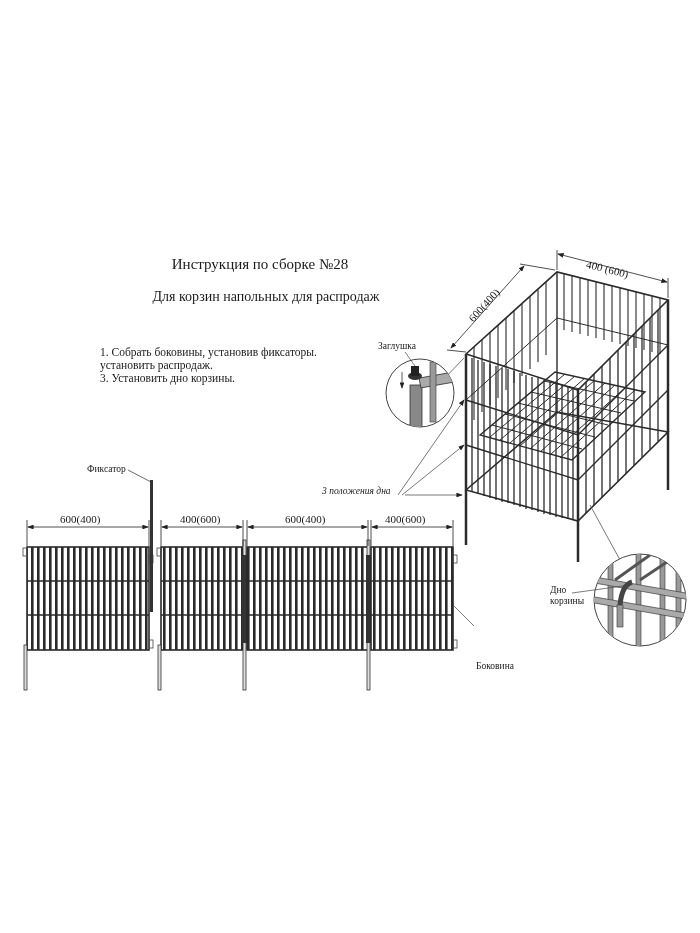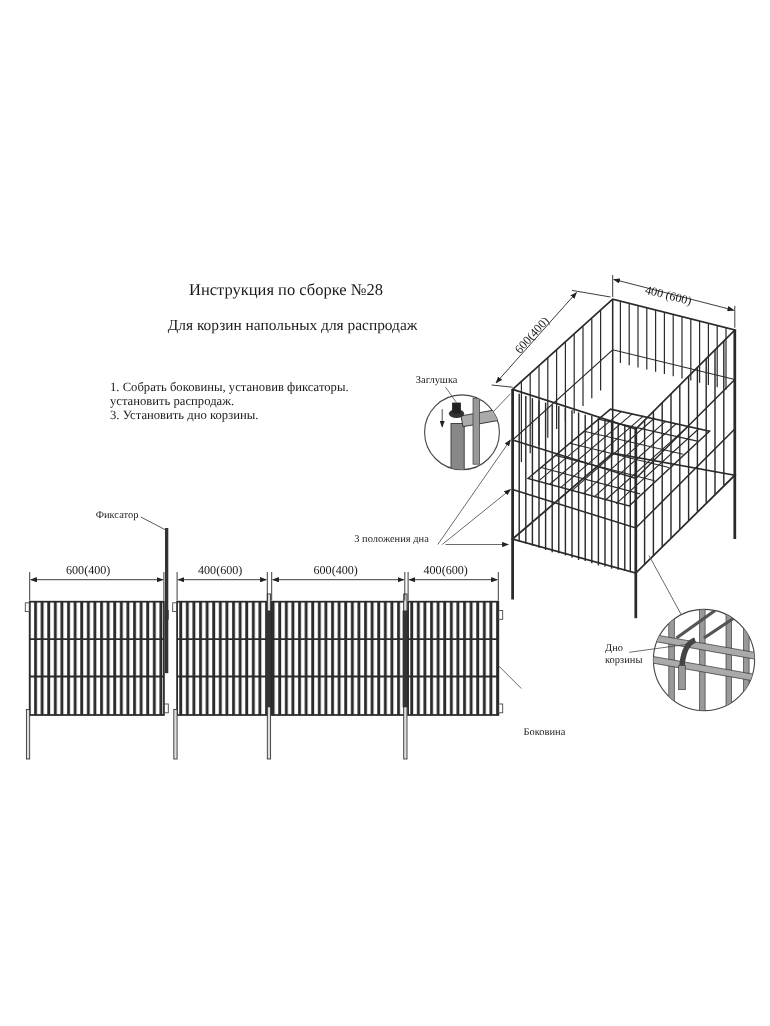--- a/index.html
+++ b/index.html
@@ -245,21 +245,21 @@
 
 <div class="abs steps">
   <div>1. Собрать боковины,  установив фиксаторы.</div>
   <div>установить распродаж.</div>
   <div>3. Установить дно корзины.</div>
 </div>
 
 <div class="abs dim" style="left:588px; top:258px; transform:rotate(14deg); transform-origin:left top;">400 (600)</div>
 <div class="abs dim" style="left:466px; top:316px; transform:rotate(-48deg); transform-origin:left top;">600(400)</div>
 <div class="abs lbl" style="left:378px; top:341px;">Заглушка</div>
-<div class="abs lbl" style="left:322px; top:486px;">3 положения дна</div>
+<div class="abs lbl" style="left:322px; top:486px;font-style:italic;">3 положения дна</div>
 <div class="abs lbl" style="left:550px; top:585px; text-align:left; width:36px; line-height:11px;">
   <div>Дно</div>
   <div>корзины</div>
 </div>
 
 <div class="abs lbl" style="left:87px; top:464px;">Фиксатор</div>
 <div class="abs lbl" style="left:476px; top:625px;margin-top:36px;">Боковина</div>
 <div class="abs dim" style="left:60px; top:513px;">600(400)</div>
 <div class="abs dim" style="left:180px; top:513px;">400(600)</div>
 <div class="abs dim" style="left:285px; top:513px;">600(400)</div>

